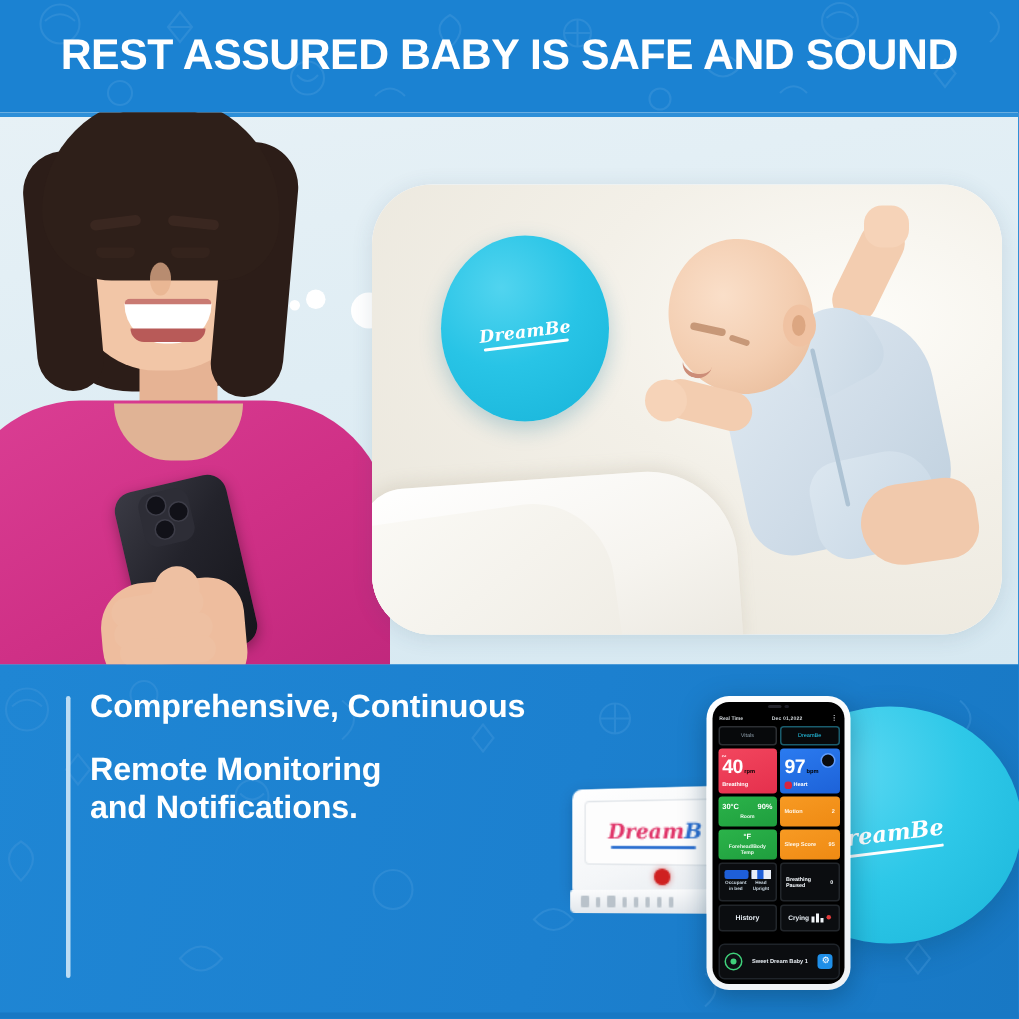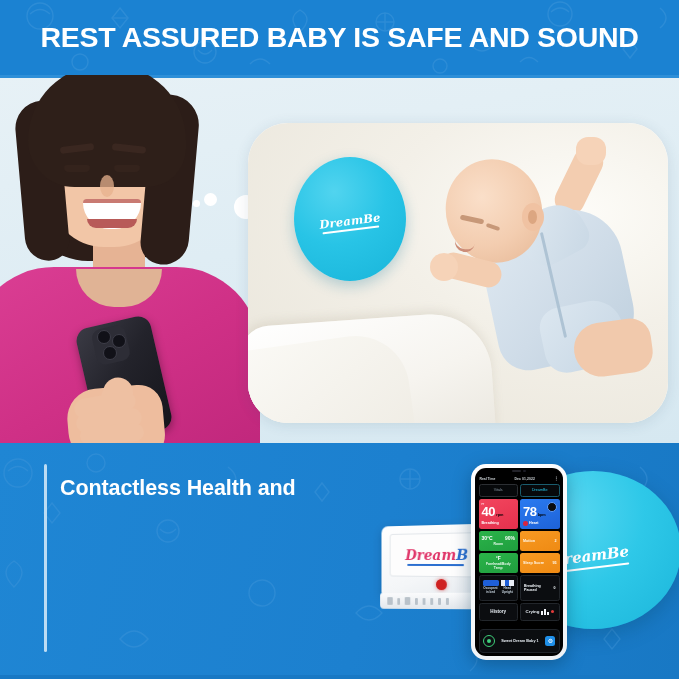--- a/index.html
+++ b/index.html
@@ -497,23 +497,27 @@
         <path d="M640 24 q14 12 0 24"></path>
         <path d="M598 96 q12 -12 24 0 q-12 12 -24 0z"></path>
       </g>
     </svg>
   </div>
 
   <div class="accent-bar"></div>
 
   <div class="bullets">
     <div class="bullet">
+      <div>Comprehensive, Continuous</div>
     </div>
     <div class="bullet">
-      <div>Contactless Health and</div>
+      <div>Remote Monitoring</div>
+      <div>and Notifications.</div>
+    </div>
+    <div class="bullet">
     </div>
   </div>
 
   <div class="base">
     <div class="base-body">
       <div class="base-screen">
         <div class="base-logo"><span>Dream</span><span class="bl">B</span></div>
       </div>
       <div class="base-led"></div>
     </div>
@@ -554,21 +558,21 @@
       <div class="grid">
 
         <div class="row">
           <div class="cell vital c-red">
             <span class="wave-ico">∾</span>
             <div><span class="bignum">40</span><span class="unit">rpm</span></div>
             <div class="vlabel">Breathing</div>
           </div>
           <div class="cell vital c-blue">
             <span class="ring-ico"></span>
-            <div><span class="bignum">78</span><span class="unit">bpm</span></div>
+            <div><span class="bignum">97</span><span class="unit">bpm</span></div>
             <div class="vlabel">
                 <span class="dot-ico"></span>
                 <span>Heart</span>
               </div>
           </div>
         </div>
 
         <div class="row">
           <div class="cell env c-green">
             <div class="env-top">

